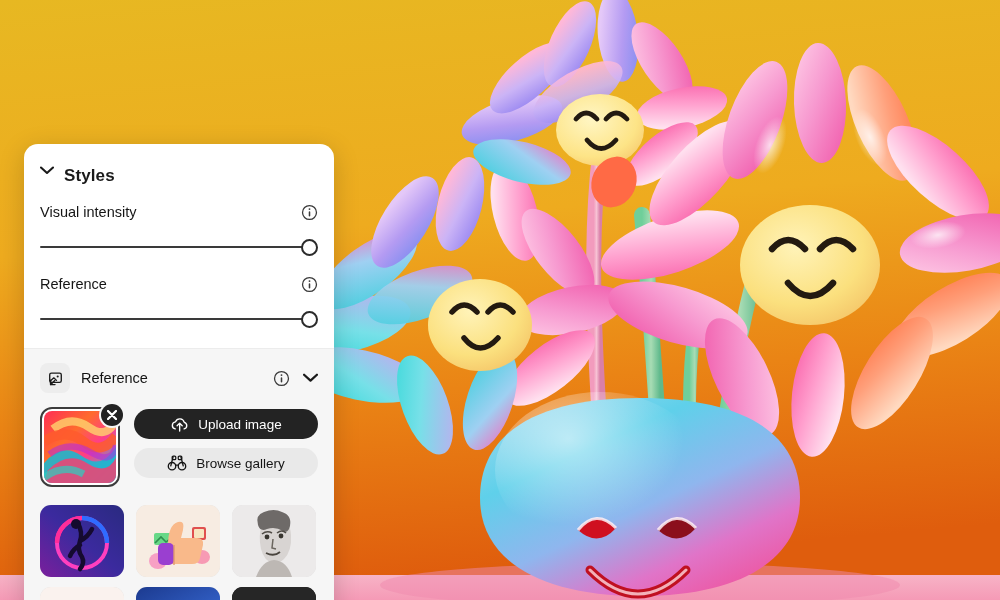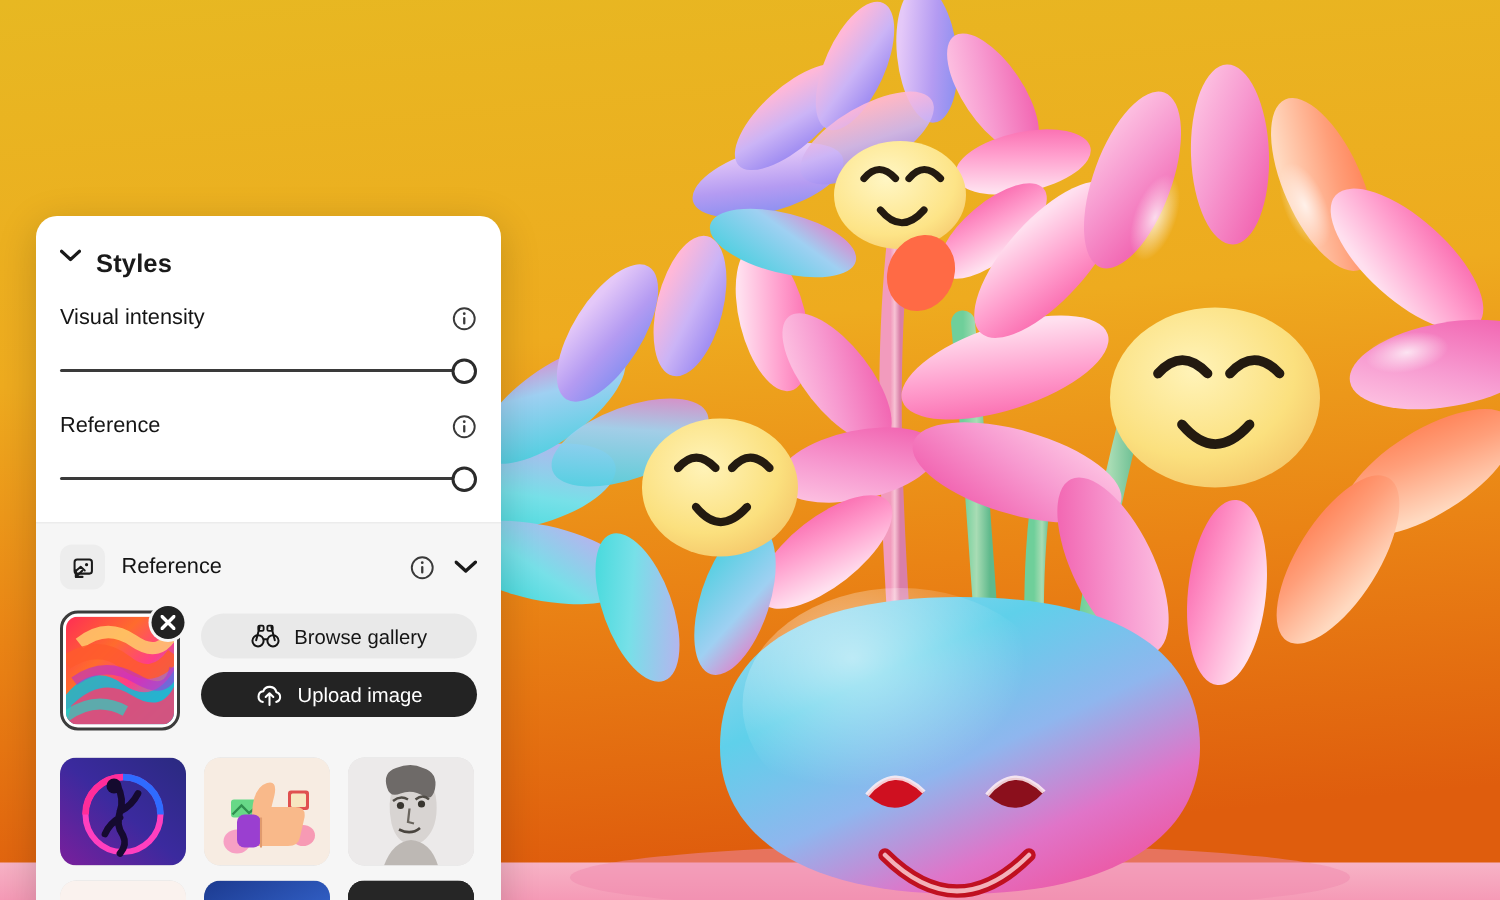--- a/index.html
+++ b/index.html
@@ -385,39 +385,39 @@
           </svg>
         </div>
         <span class="thumb-x">
           <svg width="10" height="10" viewBox="0 0 10 10">
             <path d="M1 1 L9 9 M9 1 L1 9" stroke="#fff" stroke-width="2.3" stroke-linecap="round"></path>
           </svg>
         </span>
       </div>
 
       <div class="ref-buttons">
+        <button class="btn btn-dark">
+          <svg width="19" height="17" viewBox="0 0 22 20">
+            <path d="M6 15.2 A4.2 4.2 0 0 1 6.3 6.9 A5.4 5.4 0 0 1 16.6 7.6 A3.9 3.9 0 0 1 16.4 15.2" stroke="#fff" stroke-width="1.6" fill="none" stroke-linecap="round" stroke-linejoin="round"></path>
+            <path d="M11.2 17.6 L11.2 8.6 M8.2 11.4 L11.2 8.4 L14.2 11.4" stroke="#fff" stroke-width="1.6" fill="none" stroke-linecap="round" stroke-linejoin="round"></path>
+          </svg>
+          <span>Upload image</span>
+        </button>
+
         <button class="btn btn-light">
           <svg width="20" height="16" viewBox="0 0 22 18">
             <path d="M6.6 2.2 L4 12.2" stroke="#141414" stroke-width="1.5" fill="none" stroke-linecap="round"></path>
             <path d="M15.4 2.2 L18 12.2" stroke="#141414" stroke-width="1.5" fill="none" stroke-linecap="round"></path>
             <rect x="5.6" y="1.2" width="4" height="4" rx="1.1" stroke="#141414" stroke-width="1.4" fill="none"></rect>
             <rect x="12.4" y="1.2" width="4" height="4" rx="1.1" stroke="#141414" stroke-width="1.4" fill="none"></rect>
             <circle cx="5.4" cy="12.6" r="4.2" stroke="#141414" stroke-width="1.5" fill="none"></circle>
             <circle cx="16.6" cy="12.6" r="4.2" stroke="#141414" stroke-width="1.5" fill="none"></circle>
             <path d="M9.6 11.4 L12.4 11.4" stroke="#141414" stroke-width="1.4" stroke-linecap="round"></path>
           </svg>
           <span>Browse gallery</span>
-        </button>
-
-        <button class="btn btn-dark">
-          <svg width="19" height="17" viewBox="0 0 22 20">
-            <path d="M6 15.2 A4.2 4.2 0 0 1 6.3 6.9 A5.4 5.4 0 0 1 16.6 7.6 A3.9 3.9 0 0 1 16.4 15.2" stroke="#fff" stroke-width="1.6" fill="none" stroke-linecap="round" stroke-linejoin="round"></path>
-            <path d="M11.2 17.6 L11.2 8.6 M8.2 11.4 L11.2 8.4 L14.2 11.4" stroke="#fff" stroke-width="1.6" fill="none" stroke-linecap="round" stroke-linejoin="round"></path>
-          </svg>
-          <span>Upload image</span>
         </button>
       </div>
     </div>
 
     <div class="gallery">
 
       <div class="gal-item">
         <svg viewBox="0 0 84 72" preserveAspectRatio="none">
           <defs>
             <linearGradient id="g1" x1="0" y1="1" x2="1" y2="0">

